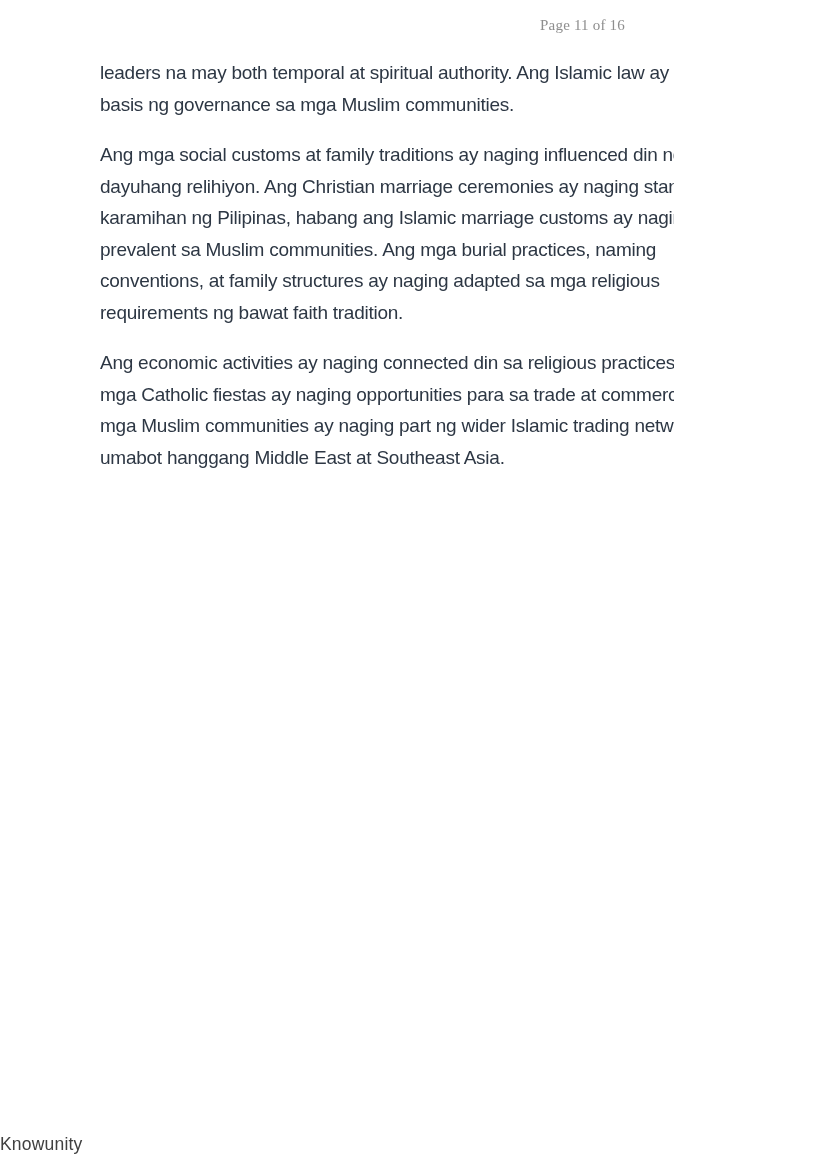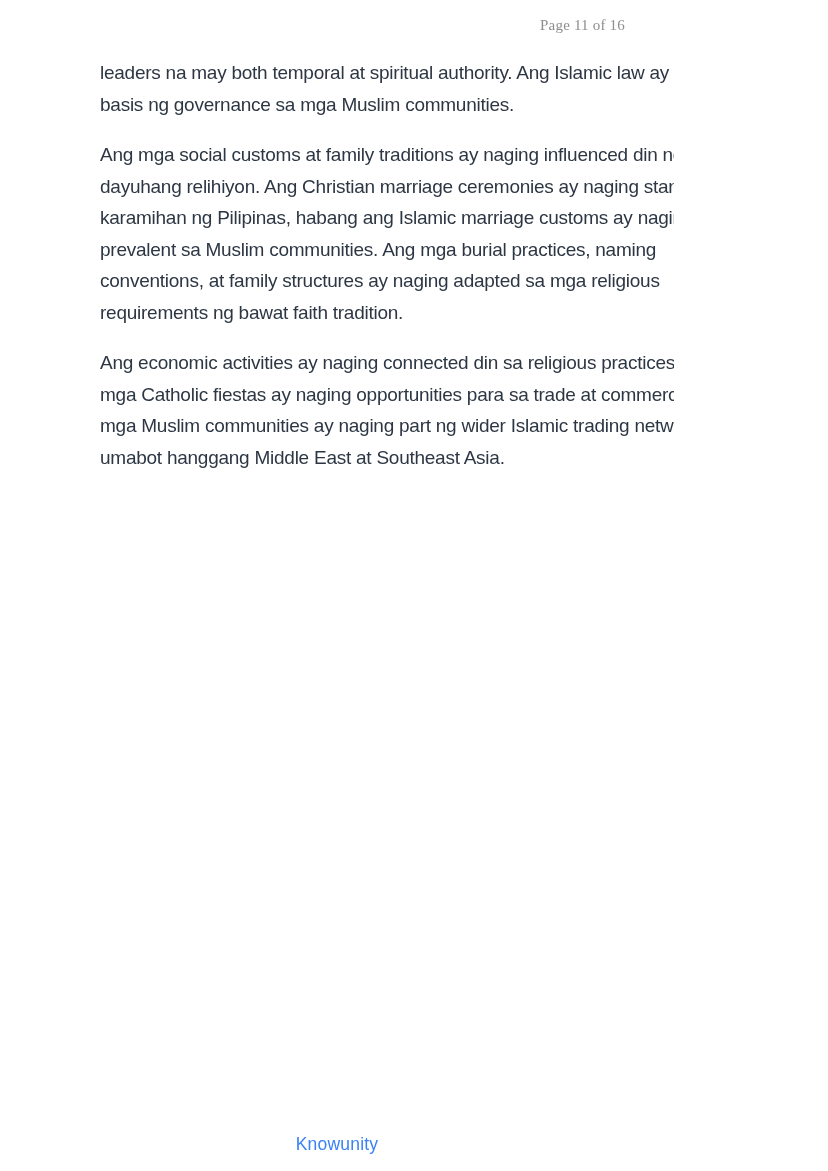--- a/index.html
+++ b/index.html
@@ -35,23 +35,22 @@
     letter-spacing: -0.25px;
   }
   .doc-body p {
     margin: 8px 0 19px 0;
   }
   .footer-brand {
     position: absolute;
     top: 1134px;
     left: 0;
     width: 100%;
-    text-align: center;
     font-size: 17.5px;
-    color: #3b82f6;
+    color: #404040;
     letter-spacing: 0.2px;
   }
 </style>
 </head>
 <body>
 
 <div class="page">
 
   <div class="page-indicator">Page 11 of 16</div>
 

